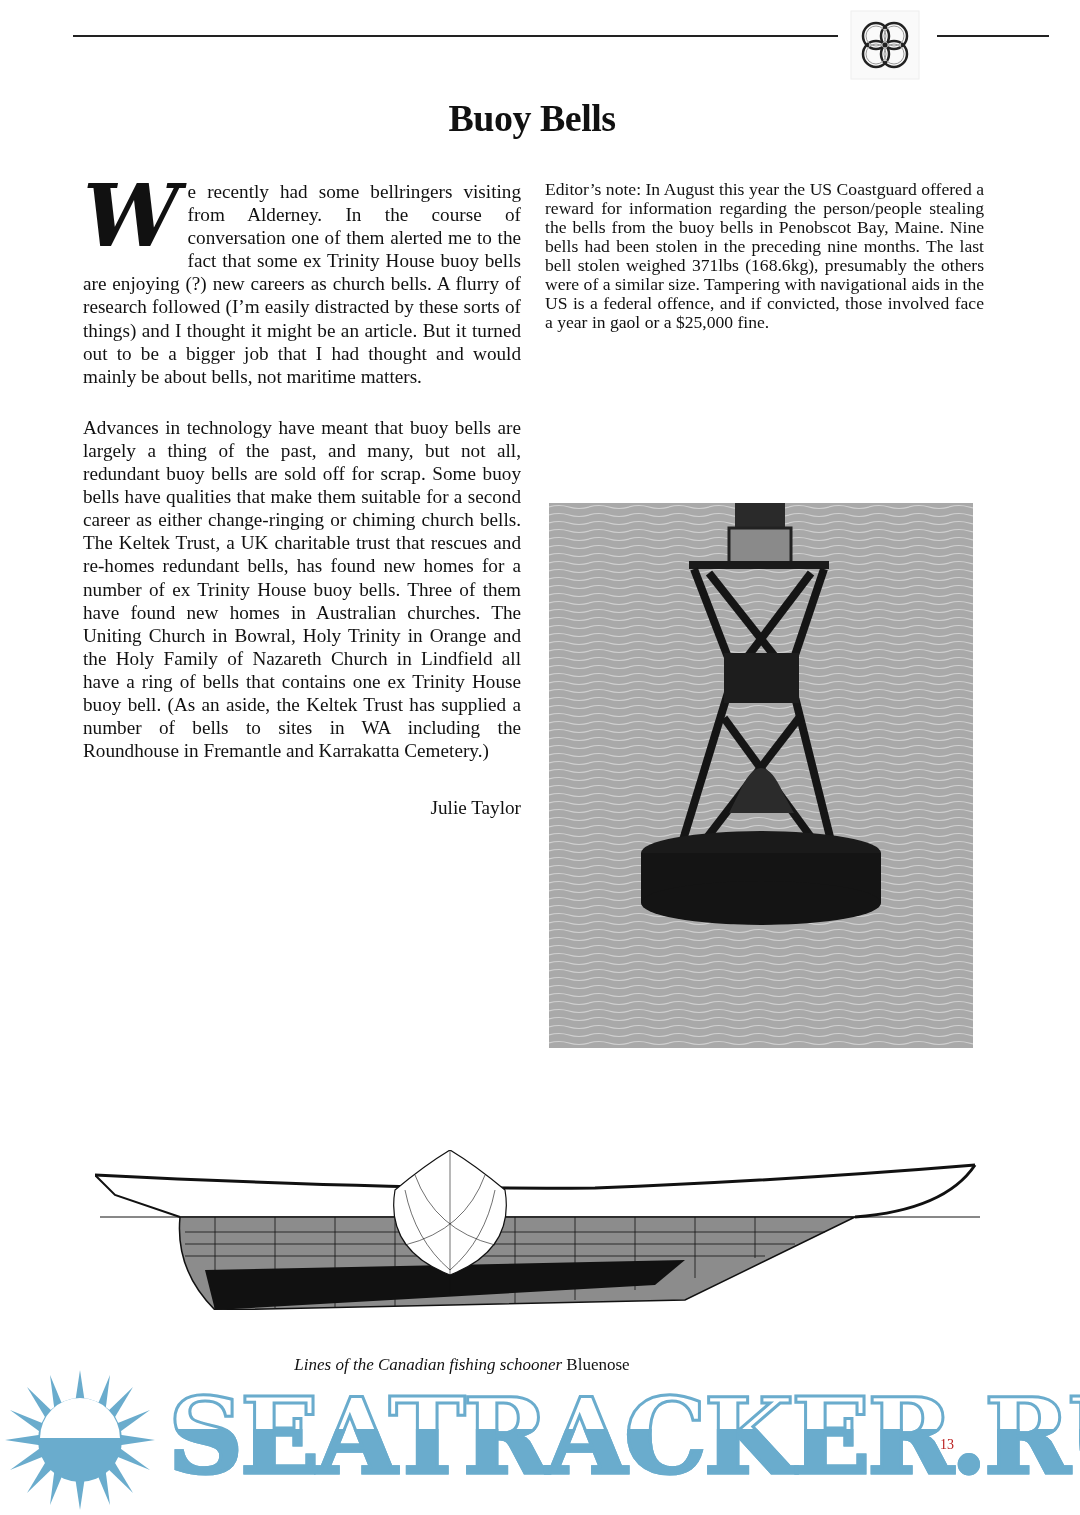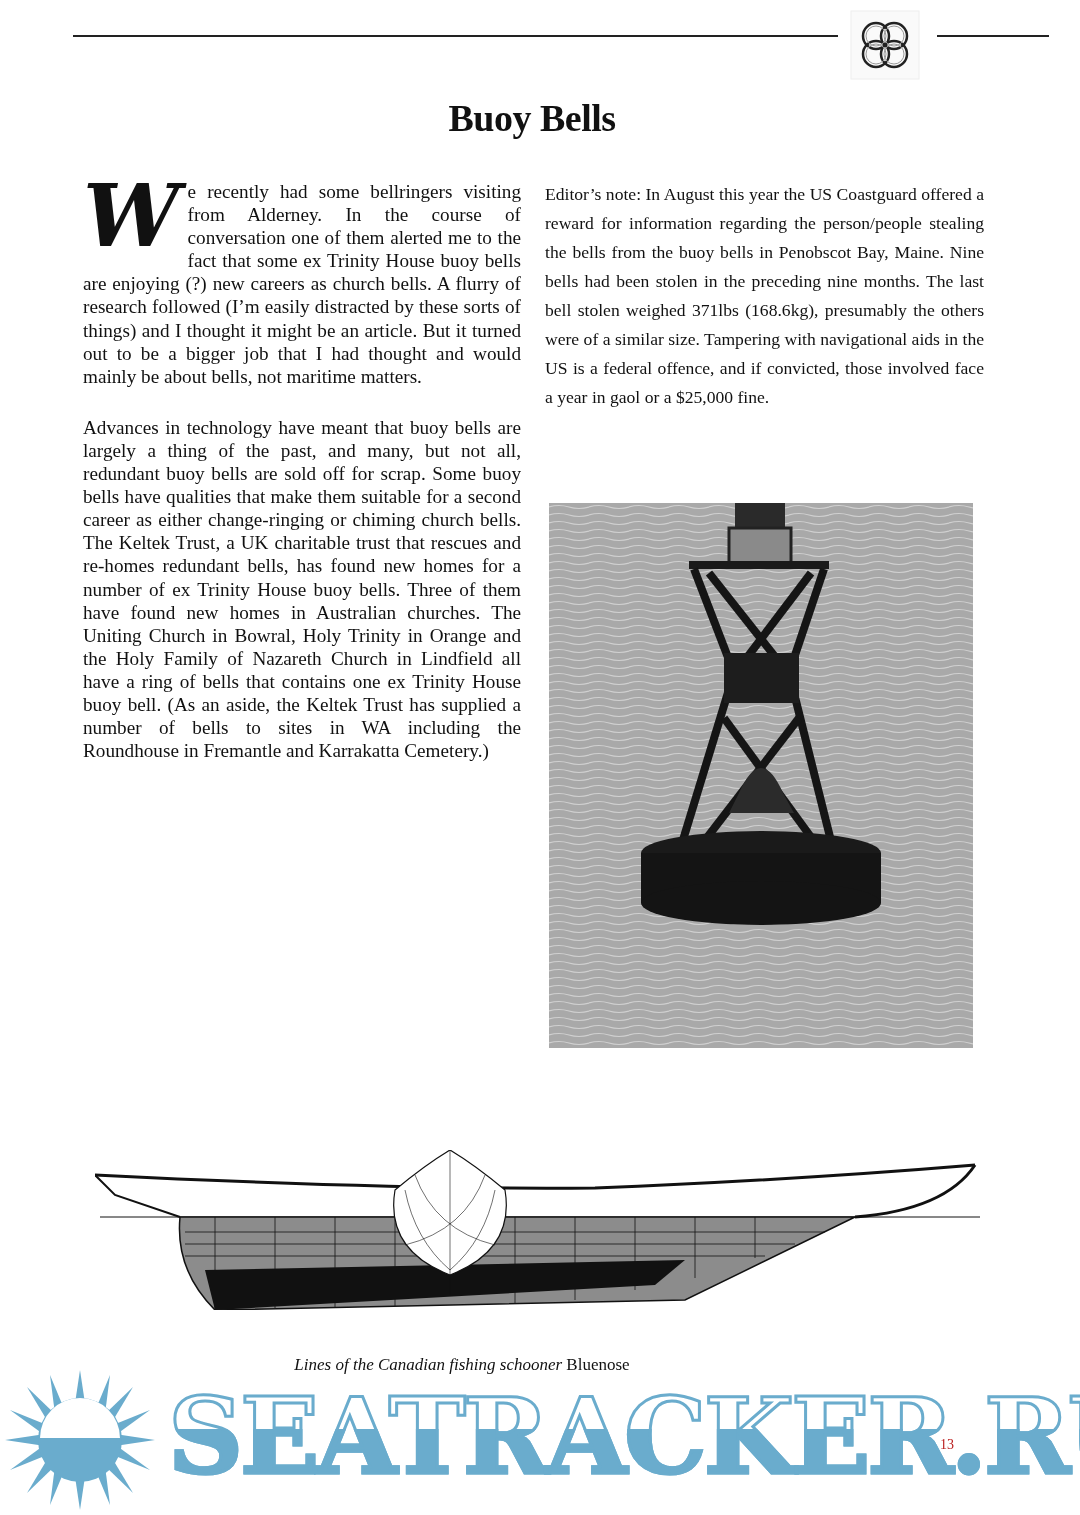--- a/index.html
+++ b/index.html
@@ -10,21 +10,21 @@
   #rule-left { left: 73px; top: 35px; width: 765px; }
   #rule-right { left: 937px; top: 35px; width: 112px; }
 
   #knot { position: absolute; left: 850px; top: 10px; width: 70px; height: 70px; }
 
   #title { position: absolute; left: 0; width: 1064px; top: 96px; text-align: center;
            font-size: 38px; font-weight: bold; letter-spacing: -0.5px; }
 
   .col { position: absolute; font-size: 19.2px; line-height: 23.1px; text-align: justify; }
   #left-col { left: 83px; top: 180px; width: 438px; }
-  #right-col { left: 545px; top: 180px; width: 439px; font-size: 17.6px; line-height: 29px; }
+  #right-col { left: 545px; top: 180px; width: 439px; font-size: 17.6px; line-height: 19px; }
 
   .para { margin: 0; }
   .gap { height: 20px; }
   .gap-small { height: 8px; }
 
   #dropcap { float: left; font-family: "DejaVu Serif", serif; font-size: 86px; line-height: 68px;
              font-weight: bold; font-style: italic; margin: 2px 8px 0 0; height: 68px; }
 
   #signature { text-align: right; margin-top: 14px; }
 
@@ -71,20 +71,21 @@
 <h1 id="title" style="margin:0;">Buoy Bells</h1>
 
 <div id="left-col" class="col">
   <p class="para">
     <span id="dropcap">W</span><span>e recently had some bellringers visiting from Alderney.  In the course of conversation one of them alerted me to the fact that some ex Trinity House buoy bells are enjoying (?) new careers as church bells.  A flurry of research followed (I’m easily distracted by these sorts of things) and I thought it might be an article.  But it turned out to be a bigger job that I had thought and would mainly be about bells, not maritime matters.</span>
   </p>
   <div class="gap"></div>
   <div class="gap-small"></div>
   <p class="para">Advances in technology have meant that buoy bells are largely a thing of the past, and many, but not all, redundant buoy bells are sold off for scrap.  Some buoy bells have qualities that make them suitable for a second career as either change-ringing or chiming church bells.  The Keltek Trust, a UK charitable trust that rescues and re-homes redundant bells, has found new homes for a number of ex Trinity House buoy bells.  Three of them have found new homes in Australian churches.  The Uniting Church in Bowral, Holy Trinity in Orange and the Holy Family of Nazareth Church in Lindfield all have a ring of bells that contains one ex Trinity House buoy bell.  (As an aside, the Keltek Trust has supplied a number of bells to sites in WA including the Roundhouse in Fremantle and Karrakatta Cemetery.)</p>
   <div class="gap"></div>
+  <p class="para" id="signature">Julie Taylor</p>
 </div>
 
 <div id="right-col" class="col">
   <p class="para">Editor’s note:  In August this year the US Coastguard offered a reward for information regarding the person/people stealing the bells from the buoy bells in Penobscot Bay, Maine.  Nine bells had been stolen in the preceding nine months.  The last bell stolen weighed 371lbs (168.6kg), presumably the others were of a similar size. Tampering with navigational aids in the US is a federal offence, and if convicted, those involved face a year in gaol or a $25,000 fine.</p>
 </div>
 
 <div id="buoy-photo">
   <svg width="424" height="545" viewBox="0 0 424 545">
     <defs>
       <pattern id="waves" width="40" height="8" patternUnits="userSpaceOnUse">

